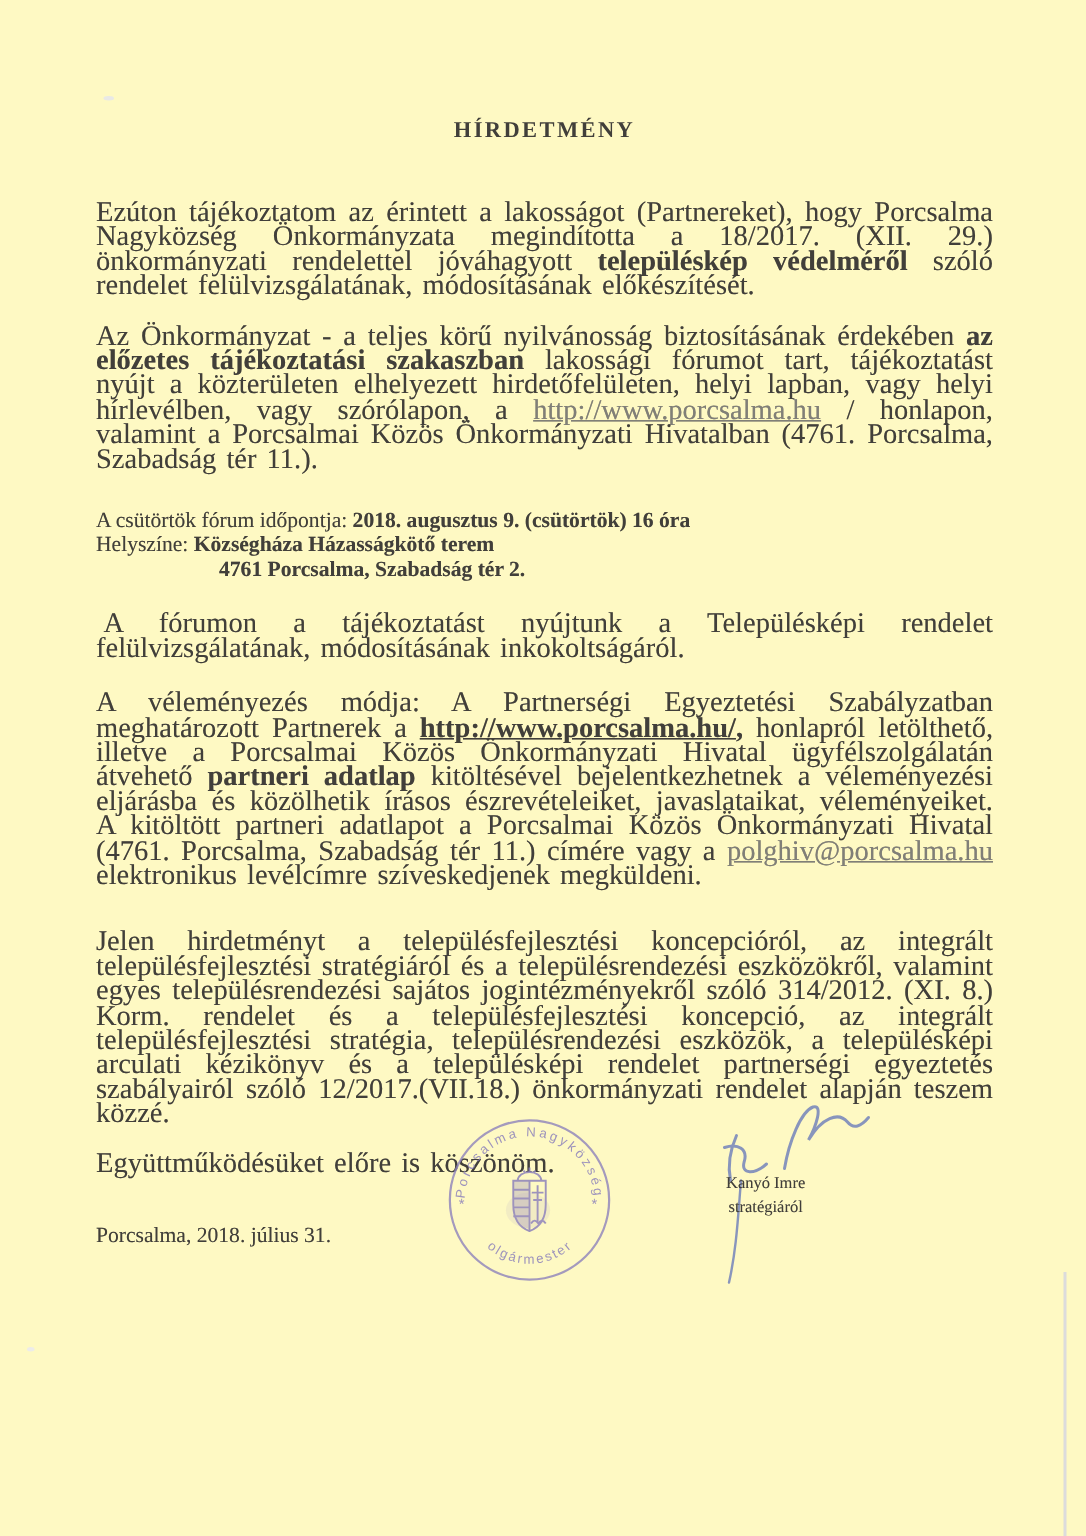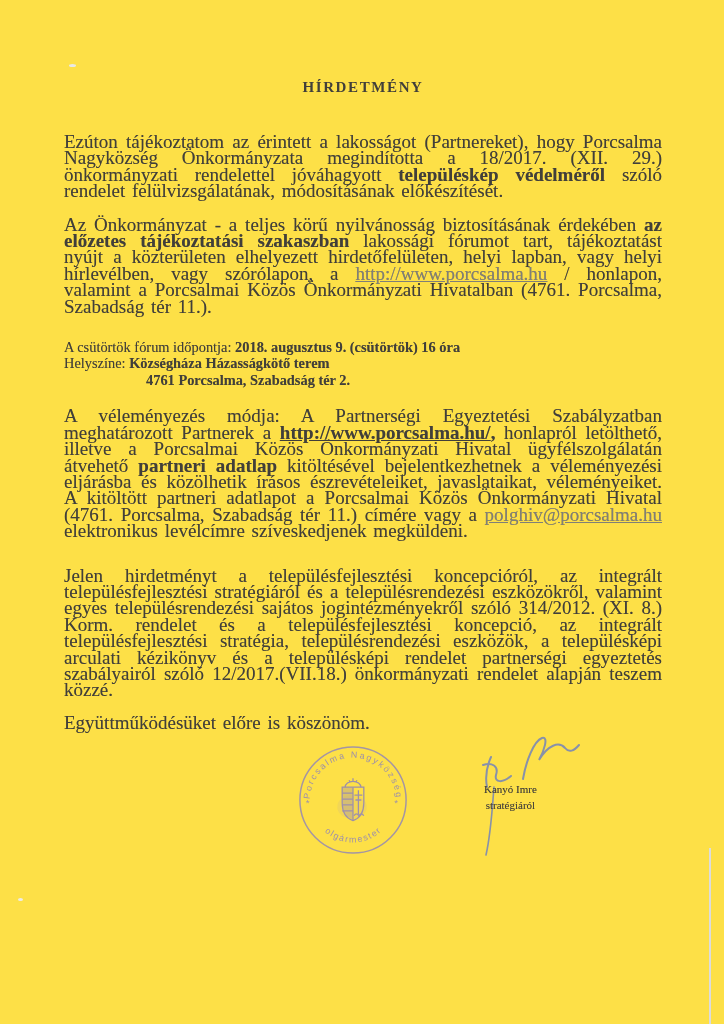--- a/index.html
+++ b/index.html
@@ -60,35 +60,37 @@
     text-align:center;
   }
   
   .edge-line{position:absolute;right:13px;top:848px;bottom:0;width:2px;background:#dcdcdc;}
   .smudge-a{position:absolute;left:69px;top:64px;width:7px;height:3px;background:#e9e9e6;border-radius:50%;}
   .smudge-b{position:absolute;left:18px;top:898px;width:5px;height:3px;background:#edece9;border-radius:50%;}
 </style>
 </head>
 <body>
 
-<div class="page" data-name="scanned-page" style="background: #fde047;">
+<div class="page" data-name="scanned-page" style="background: #fef9c3;">
 
   <div class="content" data-name="document-body">
     <h1 class="doc-title" data-name="page-title">HÍRDETMÉNY</h1>
 
     <p class="para" data-name="intro"><span data-name="text-run">Ezúton tájékoztatom az érintett a lakosságot (Partnereket), hogy Porcsalma Nagyközség Önkormányzata megindította a 18/2017. (XII. 29.) önkormányzati rendelettel jóváhagyott </span><span class="b" data-name="text-run">településkép védelméről</span><span data-name="text-run"> szóló rendelet felülvizsgálatának, módosításának előkészítését.</span></p>
       <p class="para" data-name="public-info"><span data-name="text-run">Az Önkormányzat - a teljes körű nyilvánosság biztosításának érdekében </span><span class="b" data-name="text-run">az előzetes tájékoztatási szakaszban</span><span data-name="text-run"> lakossági fórumot tart, tájékoztatást nyújt a közterületen elhelyezett hirdetőfelületen, helyi lapban, vagy helyi hírlevélben, vagy szórólapon, a </span><span class="u lt" data-name="link-text">http://www.porcsalma.hu</span><span data-name="text-run"> / honlapon, valamint a Porcsalmai Közös Önkormányzati Hivatalban (4761. Porcsalma, Szabadság tér 11.).</span></p>
       <div class="lines" data-name="forum-details">
         <div class="line" data-name="detail-line"><span data-name="text-run">A csütörtök fórum időpontja: </span><span class="b" data-name="text-run">2018. augusztus 9. (csütörtök) 16 óra</span></div>
         <div class="line" data-name="detail-line"><span data-name="text-run">Helyszíne: </span><span class="b" data-name="text-run">Községháza Házasságkötő terem</span></div>
         <div class="line ind" data-name="detail-line"><span class="b" data-name="text-run">4761 Porcsalma, Szabadság tér 2.</span></div>
       </div>
+      <p class="para" data-name="forum-purpose"><span data-name="text-run">A fórumon a tájékoztatást nyújtunk a Településképi rendelet felülvizsgálatának, módosításának inkokoltságáról.</span></p>
       <p class="para" data-name="opinion-method"><span data-name="text-run">A véleményezés módja: A Partnerségi Egyeztetési Szabályzatban meghatározott Partnerek a </span><span class="b u" data-name="link-text">http://www.porcsalma.hu/</span><span class="b" data-name="text-run">,</span><span data-name="text-run"> honlapról letölthető, illetve a Porcsalmai Közös Önkormányzati Hivatal ügyfélszolgálatán átvehető </span><span class="b" data-name="text-run">partneri adatlap</span><span data-name="text-run"> kitöltésével bejelentkezhetnek a véleményezési eljárásba és közölhetik írásos észrevételeiket, javaslataikat, véleményeiket. A kitöltött partneri adatlapot a Porcsalmai Közös Önkormányzati Hivatal (4761. Porcsalma, Szabadság tér 11.) címére vagy a </span><span class="u lt" data-name="link-text">polghiv@porcsalma.hu</span><span data-name="text-run"> elektronikus levélcímre szíveskedjenek megküldeni.</span></p>
       <p class="para" data-name="legal-basis"><span data-name="text-run">Jelen hirdetményt a településfejlesztési koncepcióról, az integrált településfejlesztési stratégiáról és a településrendezési eszközökről, valamint egyes településrendezési sajátos jogintézményekről szóló 314/2012. (XI. 8.) Korm. rendelet és a településfejlesztési koncepció, az integrált településfejlesztési stratégia, településrendezési eszközök, a településképi arculati kézikönyv és a településképi rendelet partnerségi egyeztetés szabályairól szóló 12/2017.(VII.18.) önkormányzati rendelet alapján teszem közzé.</span></p>
       <p class="para" data-name="thanks"><span data-name="text-run">Együttműködésüket előre is köszönöm.</span></p>
+      <div data-name="date-line" class="date-line">Porcsalma, 2018. július 31.</div>
   </div>
 
   <div class="stamp" data-name="official-stamp">
     <svg viewBox="-60 -60 120 120" xmlns="http://www.w3.org/2000/svg">
       <g stroke="#8d82bb" fill="none" stroke-width="1.5" opacity="0.8" data-name="stamp-ring">
         <circle cx="0" cy="0" r="54"></circle>
       </g>
       <g font-family="Liberation Sans, sans-serif" font-size="9" fill="#8d82bb" opacity="0.85">
         <defs>
           <path id="arcTop" d="M -42,14 A 44 44 0 1 1 42,14"></path>

